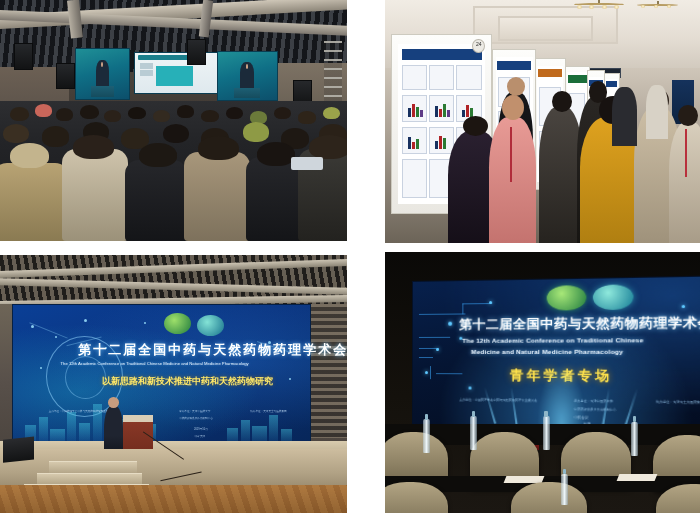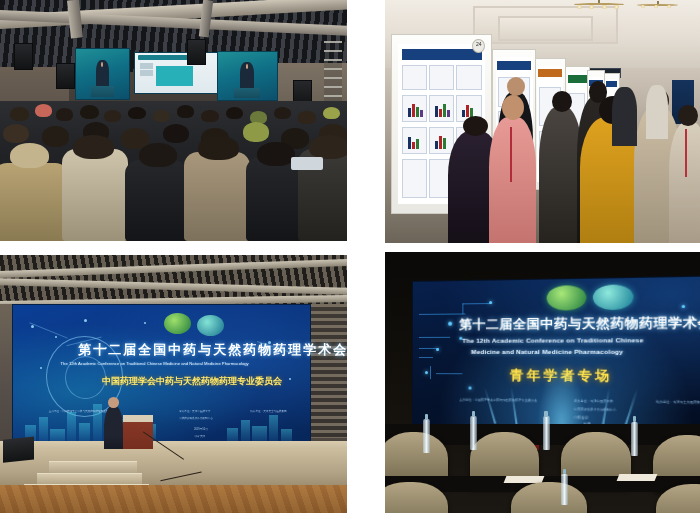--- a/index.html
+++ b/index.html
@@ -653,21 +653,21 @@
         <i style="left:82%; width:5%;  height:40%"></i>
         <i style="left:88%; width:3%;  height:62%"></i>
         <i style="left:92%; width:4%;  height:34%"></i>
       </div>
 
       <div class="logo-badge logo-green" style="left:51%; top:6%;"></div>
       <div class="logo-badge logo-teal" style="left:62%; top:7%;"></div>
 
       <div class="banner-cn" style="left:22%; top:26%; font-size:13px;">第十二届全国中药与天然药物药理学术会议</div>
       <div class="banner-en" style="left:16%; top:40%; font-size:4.2px;">The 12th Academic Conference on Traditional Chinese Medicine and Natural Medicine Pharmacology</div>
-      <div class="banner-sub" style="left:30%; top:50%; font-size:9px;">中国药理学会中药与天然药物药理专业委员会</div>
+      <div class="banner-sub" style="left:30%; top:50%; font-size:9px;">以新思路和新技术推进中药和天然药物研究</div>
 
       <div class="banner-org" style="left:12%; top:74%; font-size:2.6px;">主办单位：中国药理学会中药与天然药物药理专业委员会</div>
       <div class="banner-org" style="left:56%; top:74%; font-size:2.6px;">承办单位：天津中医药大学</div>
       <div class="banner-org" style="left:56%; top:79%; font-size:2.6px;">中药药效物质及作用机制中心</div>
       <div class="banner-org" style="left:80%; top:74%; font-size:2.6px;">协办单位：天津天士力医药集团</div>
       <div class="banner-org" style="left:61%; top:87%; font-size:2.6px;">2019年10月</div>
       <div class="banner-org" style="left:61%; top:92%; font-size:2.6px;">中国·天津</div>
     </div>
 
     <div class="blue-table"></div>

